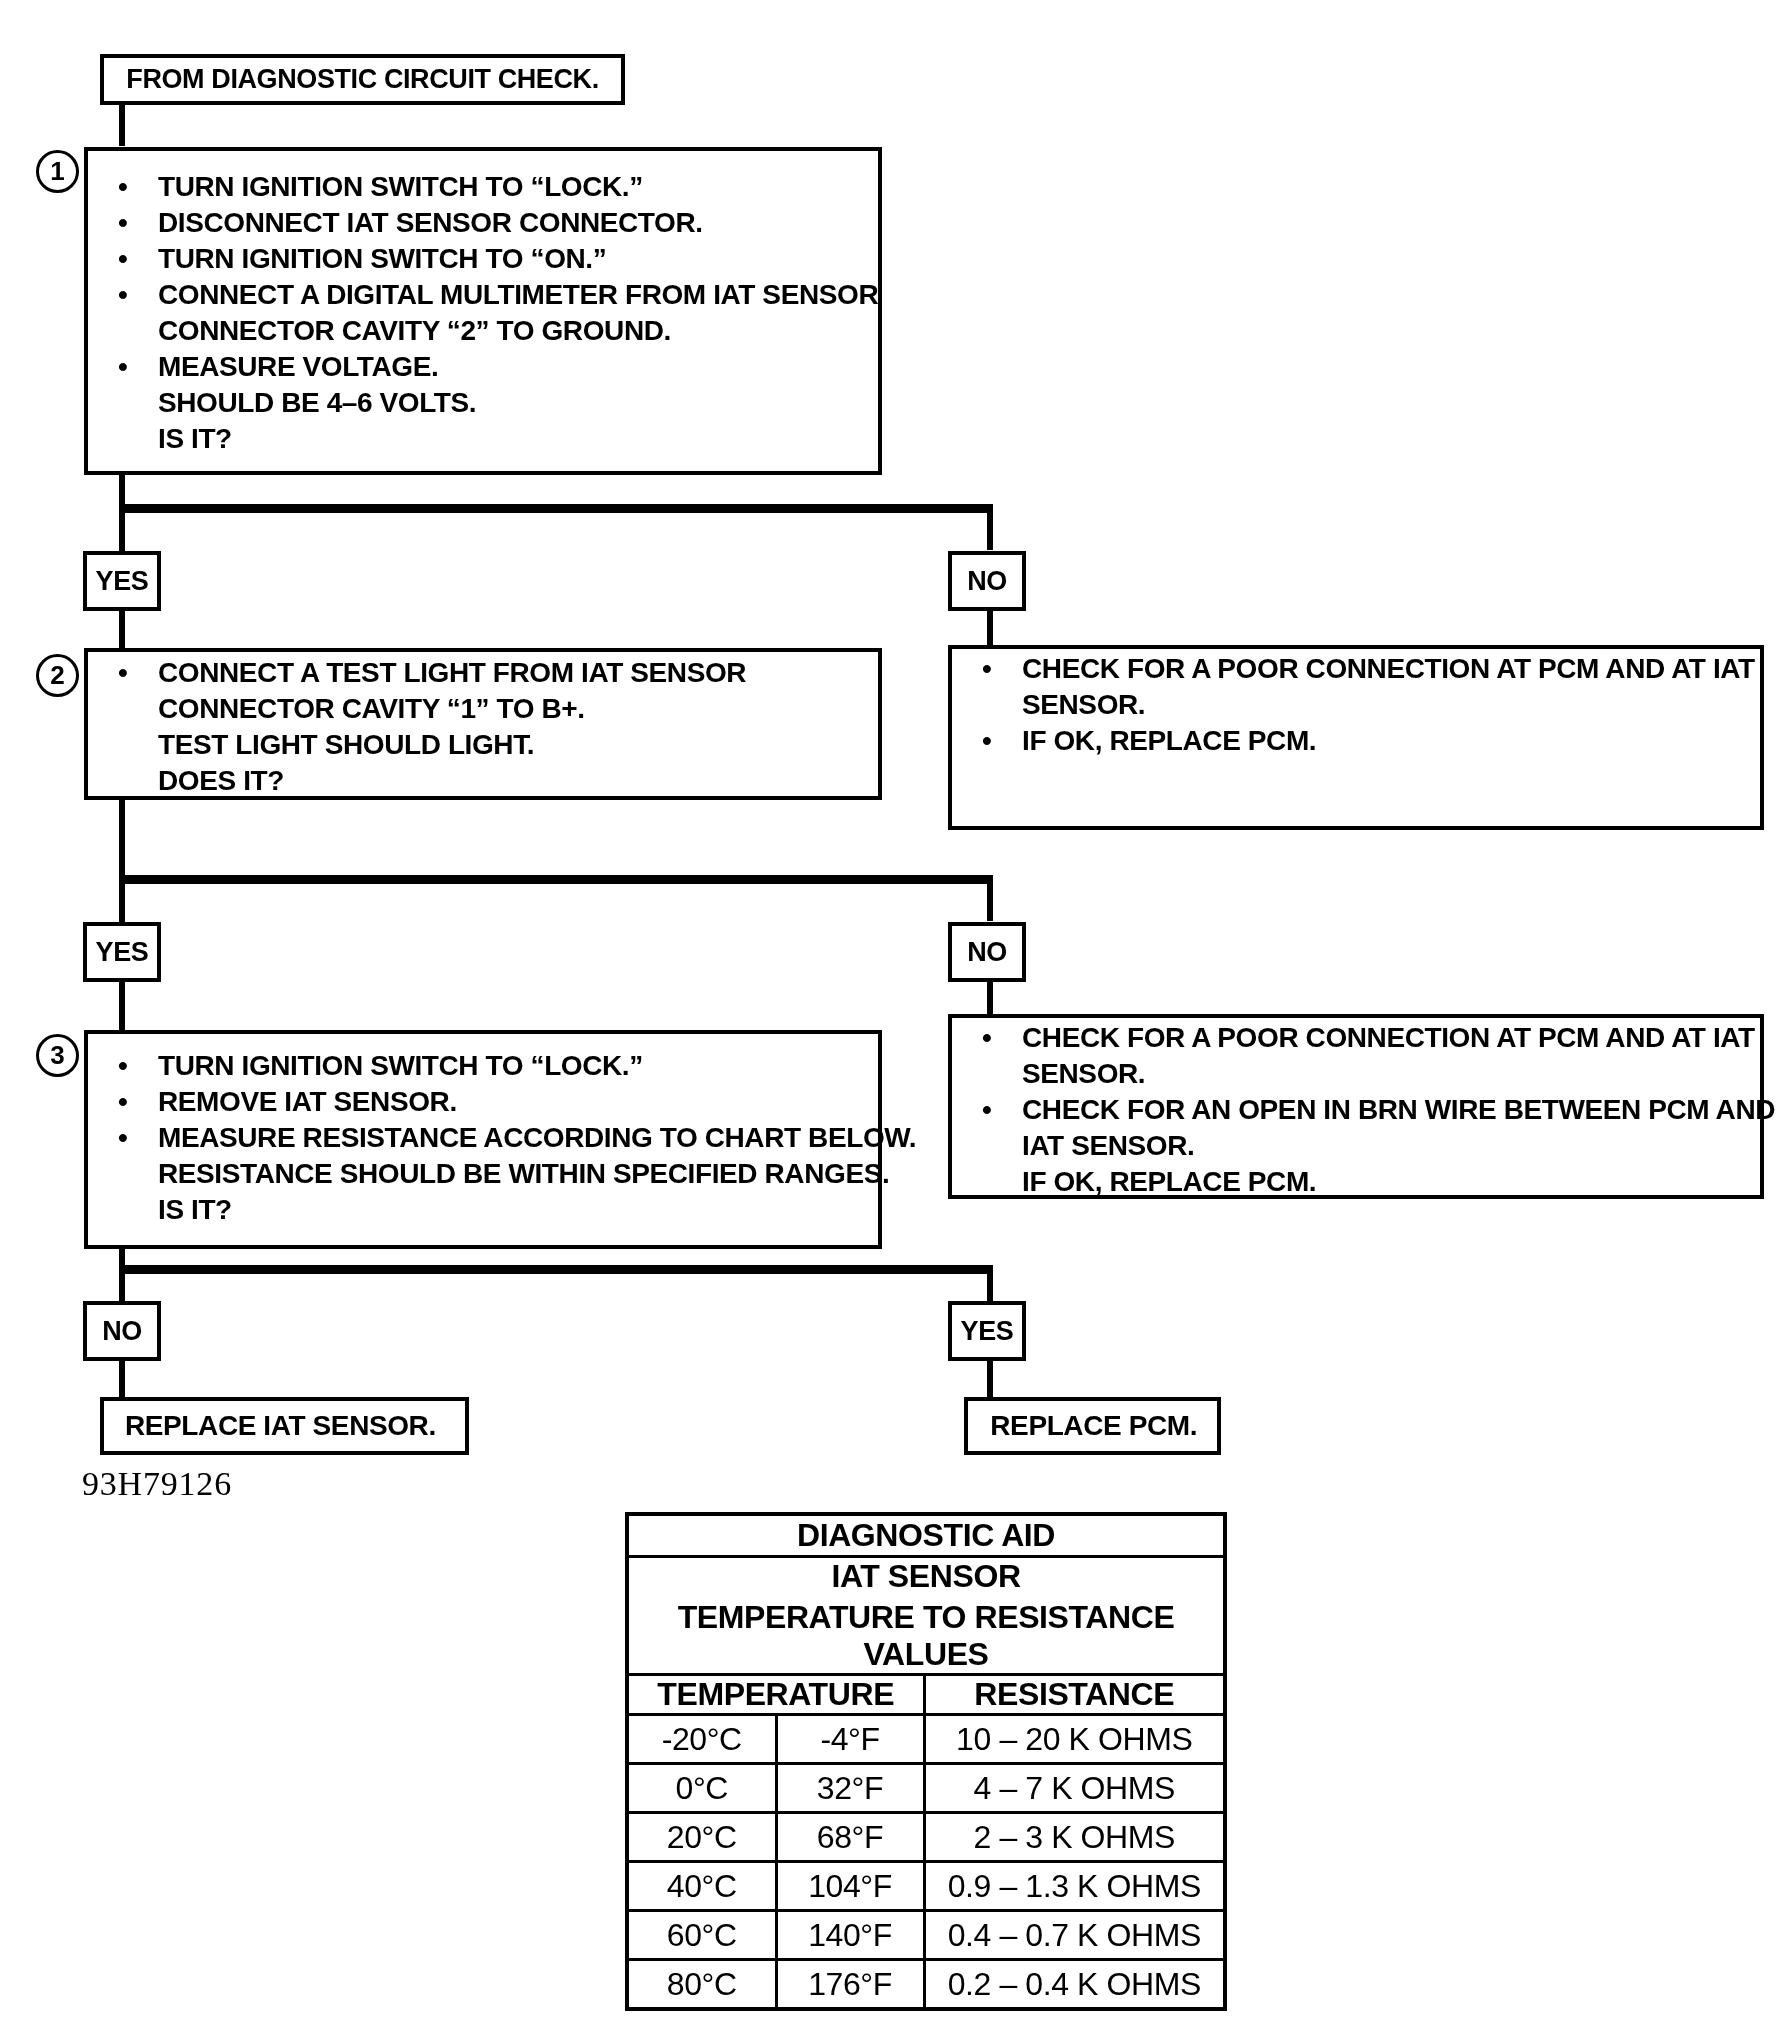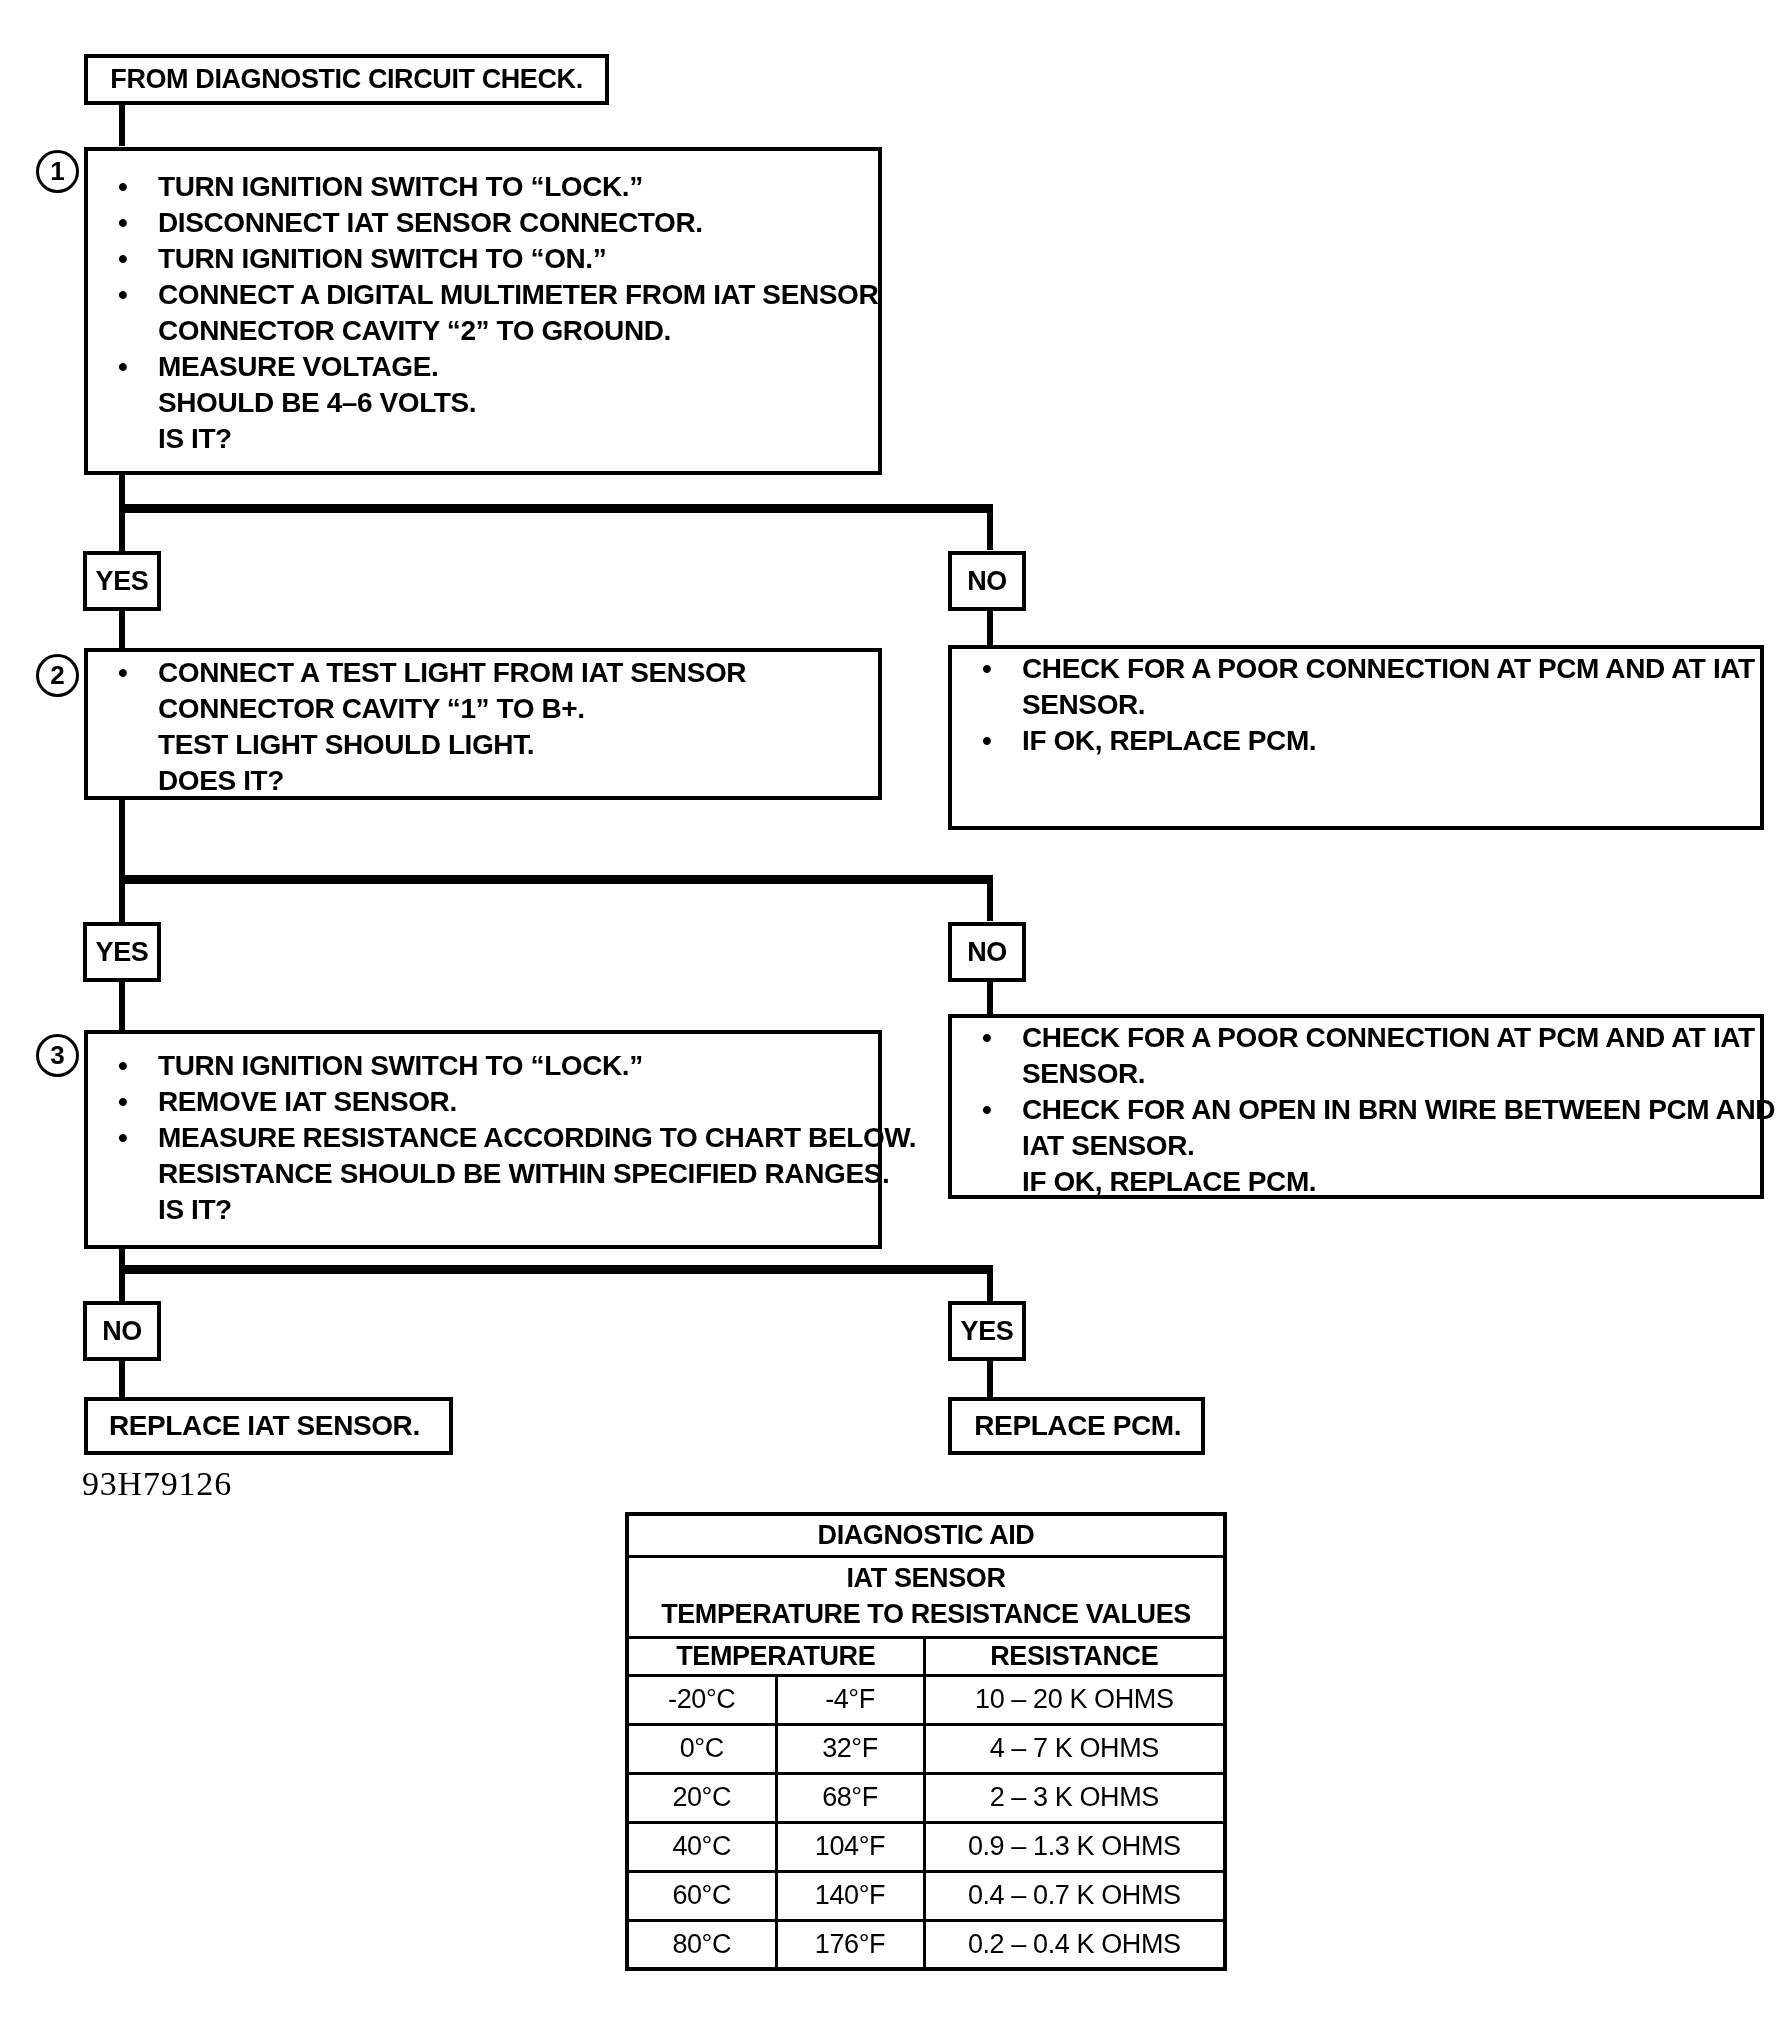--- a/index.html
+++ b/index.html
@@ -22,35 +22,35 @@
     font-size:27px;font-weight:bold;letter-spacing:-0.4px;
   }
   .circ{
     position:absolute;width:43px;height:43px;border:3.2px solid #000;border-radius:50%;
     box-sizing:border-box;display:flex;align-items:center;justify-content:center;
     font-size:26px;font-weight:bold;background:#fff;
   }
   .endbox{
     position:absolute;border:4px solid #000;background:#fff;box-sizing:border-box;
     display:flex;align-items:center;padding-left:22.3px;
-    font-size:28px;font-weight:bold;letter-spacing:-0.4px;white-space:nowrap;
+    font-size:28px;font-weight:bold;letter-spacing:-0.4px;white-space:nowrap;margin-left:16px;
   }
   .vline,.hline{position:absolute;background:#000;}
   .fignum{
     position:absolute;font-family:"Liberation Serif",serif;font-size:34px;
     font-weight:normal;letter-spacing:0.8px;text-align:center;
   }
   table.aid{
     position:absolute;left:625px;top:1512px;width:599px;
     border-collapse:collapse;table-layout:fixed;background:#fff;
     border:4.8px solid #000;
   }
   table.aid td{
     border:3.2px solid #000;text-align:center;vertical-align:middle;
-    font-size:27px;letter-spacing:-0.4px;padding:0;
+    font-size:32px;letter-spacing:-0.4px;padding:0;
   }
   td.hd{font-weight:bold;}
   td.val{font-weight:normal;font-size:26px;}
   .sub2{margin-top:4.8px;}
 </style>
 </head>
 <body>
 
 <div class="canvas">
 

